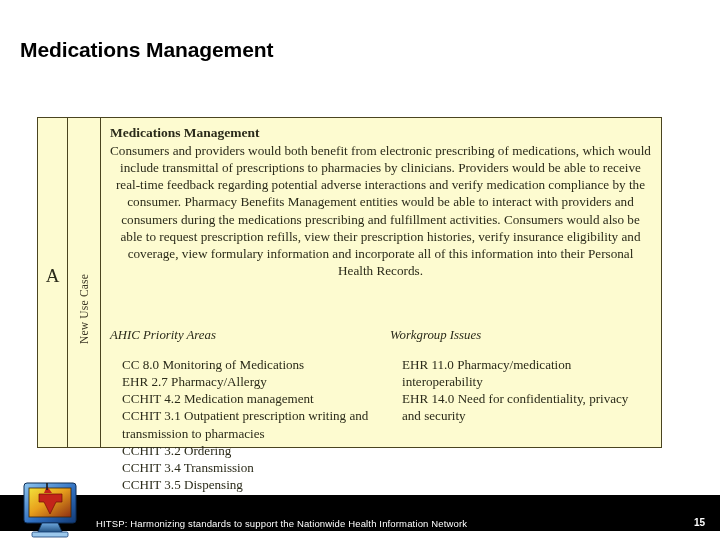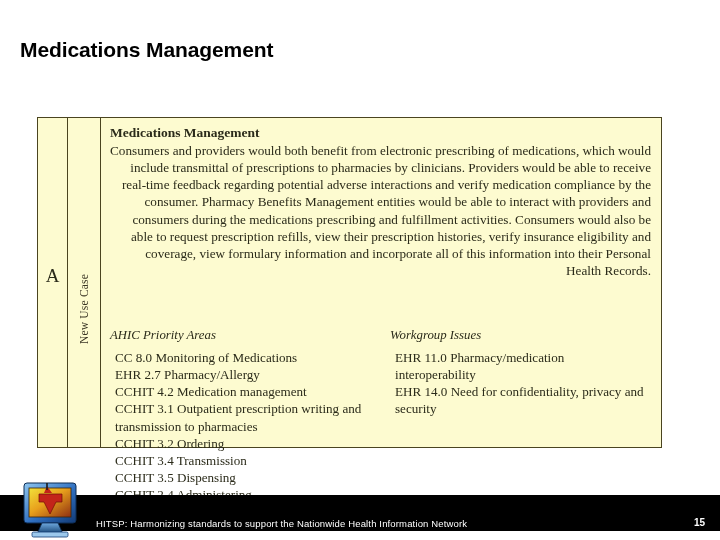--- a/index.html
+++ b/index.html
@@ -93,21 +93,21 @@
     font-weight: bold;
     color: #2b2b1a;
     line-height: 1.18;
     margin-bottom: 1px;
   }
   .uc-paragraph {
     font-family: "Liberation Serif", serif;
     font-size: 13.2px;
     color: #2b2b1a;
     line-height: 1.30;
-    text-align: right;
+    text-align: center;
     margin: 0;
   }
 
   .uc-lists {
     display: flex;
     flex-direction: row;
     margin-top: 20px;
   }
   .uc-list-col-left {
     flex: 0 0 278px;
@@ -123,21 +123,21 @@
     font-family: "Liberation Serif", serif;
     font-size: 12.8px;
     font-style: italic;
     color: #2b2b1a;
     line-height: 1.30;
     margin-bottom: 0px;
     margin-top: 28px;
   }
   .uc-list {
     list-style: none;
-    margin: 5px;
+    margin: 12px;
     padding: 0;
   }
   .uc-list li {
     font-family: "Liberation Serif", serif;
     font-size: 13.1px;
     color: #2b2b1a;
     line-height: 1.315;
   }
 
   

